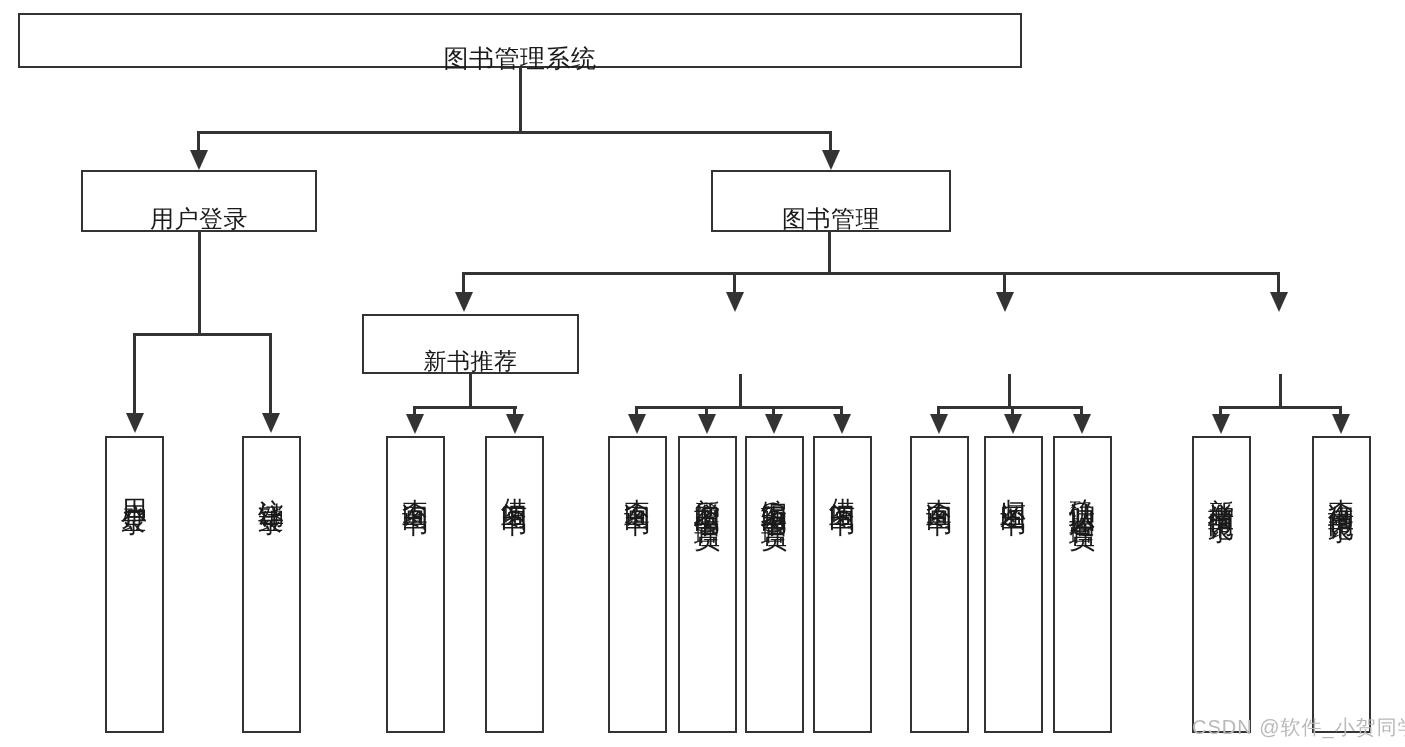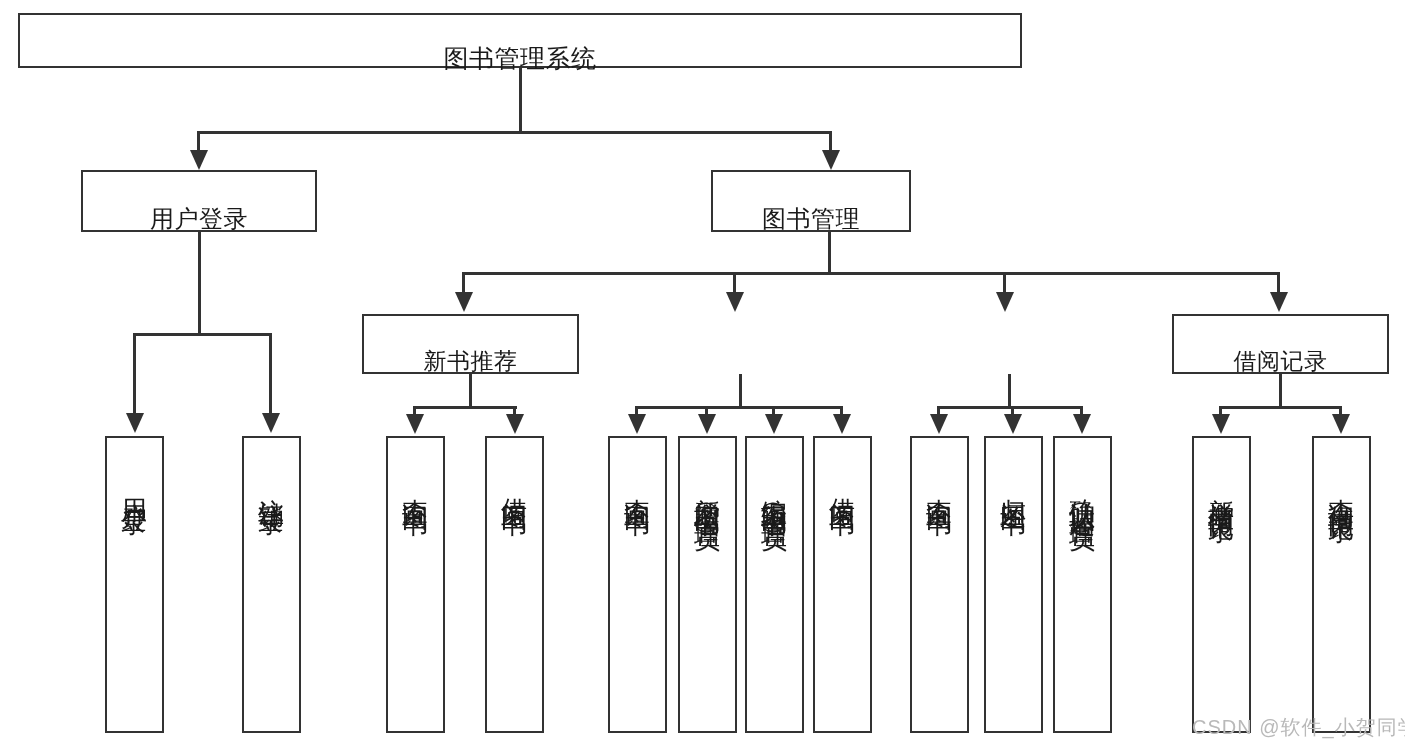--- a/index.html
+++ b/index.html
@@ -147,30 +147,27 @@
   <div class="edge v" style="left:1339px; top:406px; height:12px;"></div>
   <div class="arrow" style="left:1332px; top:414px;"></div>
 
   <div class="node root" style="left:18px; top:13px; width:1004px; height:55px;">
     <span class="label">图书管理系统</span>
   </div>
 
   <div class="node lvl2" style="left:81px; top:170px; width:236px; height:62px;">
     <span class="label">用户登录</span>
   </div>
-  <div class="node lvl2" style="left:711px; top:170px; width:200px; height:62px;">
+  <div class="node lvl2" style="left:711px; top:170px; width:240px; height:62px;">
     <span class="label">图书管理</span>
   </div>
 
   <div class="node lvl3" style="left:362px; top:314px; width:217px; height:60px;">
     <span class="label">新书推荐</span>
   </div>
-  <div class="node lvl3" style="left:1172px; top:314px; width:217px; height:60px;">
-    <span class="label">借阅记录</span>
-  </div>
 
   <div class="node leaf" style="left:105px; top:436px; width:59px; height:297px;">
     <span class="label">用户登录</span>
   </div>
   <div class="node leaf" style="left:242px; top:436px; width:59px; height:297px;">
     <span class="label">注销登录</span>
   </div>
   <div class="node leaf" style="left:386px; top:436px; width:59px; height:297px;">
     <span class="label">查询图书</span>
   </div>

